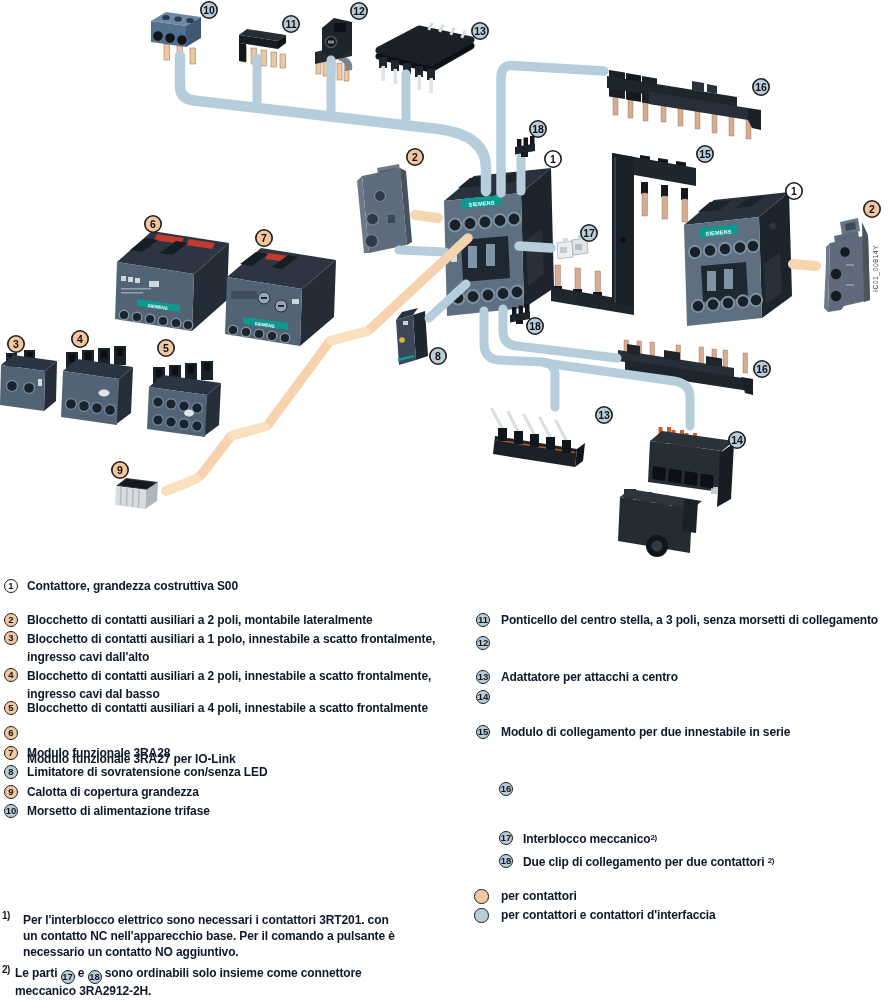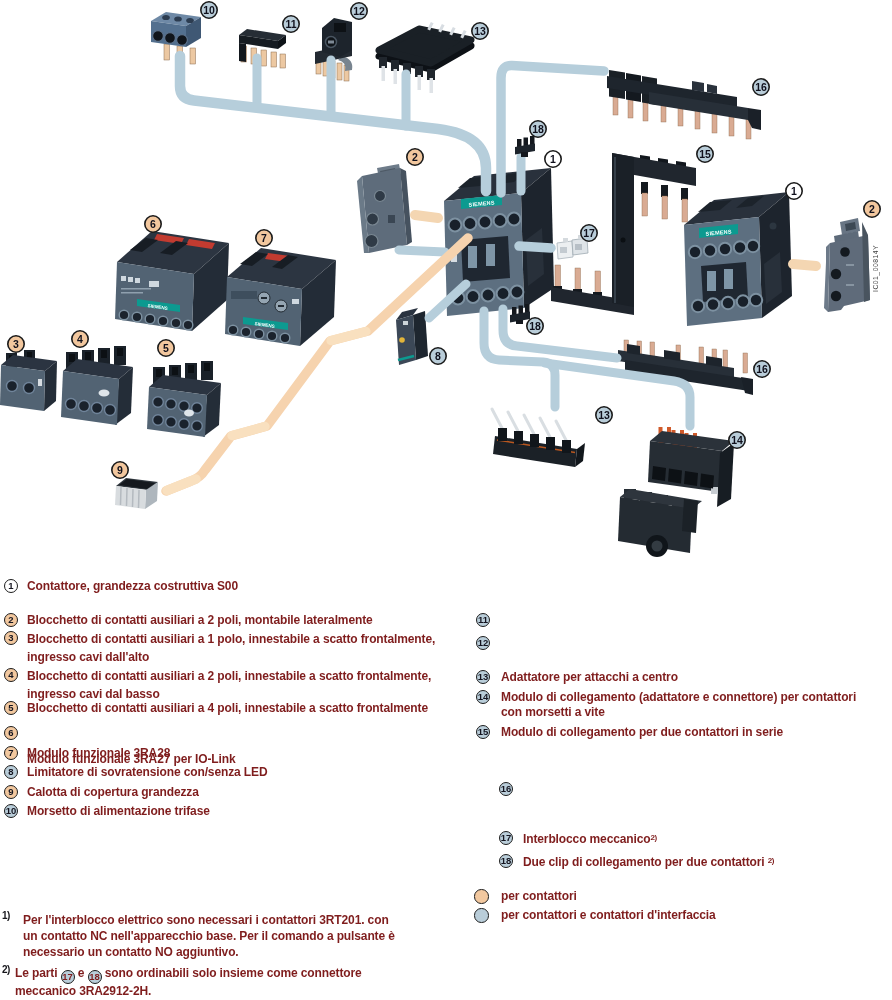--- a/index.html
+++ b/index.html
@@ -1,20 +1,20 @@
 <!DOCTYPE html>
 <html><head>
 <meta charset="utf-8">
 <style>
 html,body{margin:0;padding:0;background:#fff;}
 #page{position:relative;width:892px;height:1000px;background:#fff;overflow:hidden;
  font-family:"Liberation Sans",sans-serif;}
 svg{position:absolute;left:0;top:0;}
 .t{position:absolute;font:bold 12px/14.5px "Liberation Sans",sans-serif;
- letter-spacing:-0.12px;color:#7f1d1d;white-space:nowrap;}
+ letter-spacing:-0.12px;color:#0f172a;white-space:nowrap;}
 .c{position:absolute;width:14px;height:14px;border:1.3px solid #1d1d1d;border-radius:50%;
  box-sizing:border-box;font:bold 9.5px/11.5px "Liberation Sans",sans-serif;text-align:center;
  color:#14141f;background:#fff;letter-spacing:0;}
 .pc{background:#f2c89f;}
 .bc{background:#b9cdd9;}
 .ic{display:inline-block;width:14px;height:14px;border:1.3px solid #1d1d1d;border-radius:50%;
  box-sizing:border-box;font:bold 9.5px/11.5px "Liberation Sans",sans-serif;text-align:center;
  background:#b9cdd9;letter-spacing:0;vertical-align:-3px;}
 .fn{position:absolute;font:bold 10px "Liberation Sans",sans-serif;color:#17171c;letter-spacing:-0.5px;}
 sup{font-size:8px;vertical-align:3px;letter-spacing:-0.5px;}
@@ -514,31 +514,31 @@
 <span class="c bc" style="left:4px;top:765px">8</span>
 <div class="t" style="left:27px;top:765px">Limitatore di sovratensione con/senza LED</div>
 
 <span class="c pc" style="left:4px;top:785px">9</span>
 <div class="t" style="left:27px;top:785px">Calotta di copertura grandezza</div>
 
 <span class="c bc" style="left:4px;top:804px">10</span>
 <div class="t" style="left:27px;top:804px">Morsetto di alimentazione trifase</div>
 
 <span class="c bc" style="left:476px;top:613px">11</span>
+<div class="t" style="left:501px;top:613px">Ponticello del centro stella, a 3 poli, senza morsetti di collegamento</div>
 
 <span class="c bc" style="left:476px;top:636px">12</span>
 
 <span class="c bc" style="left:476px;top:670px">13</span>
 <div class="t" style="left:501px;top:670px">Adattatore per attacchi a centro</div>
 
 <span class="c bc" style="left:476px;top:690px">14</span>
-<div class="t" style="left:501px;top:690px">Modulo di collegamento (adattatore e connettore) per contattori<br>con morsetti a vite</div>
 
 <span class="c bc" style="left:476px;top:725px">15</span>
-<div class="t" style="left:501px;top:725px">Modulo di collegamento per due contattori in serie</div>
+<div class="t" style="left:501px;top:725px">Modulo di collegamento per due innestabile in serie</div>
 
 
 <span class="c bc" style="left:499px;top:782px">16</span>
 
 <span class="c bc" style="left:499px;top:831px">17</span>
 <div class="t" style="left:523px;top:831px">Interblocco meccanico<sup>2)</sup></div>
 
 <span class="c bc" style="left:499px;top:854px">18</span>
 <div class="t" style="left:523px;top:854px">Due clip di collegamento per due contattori <sup>2)</sup></div>
 

